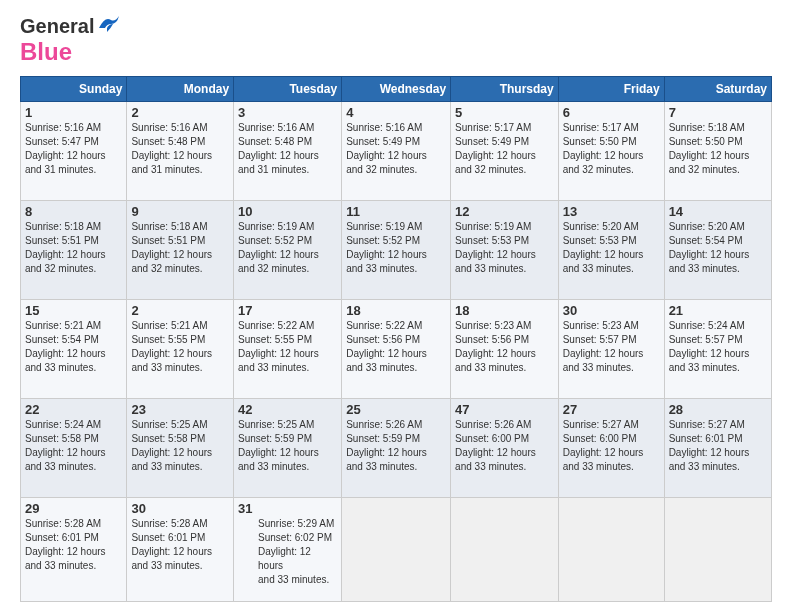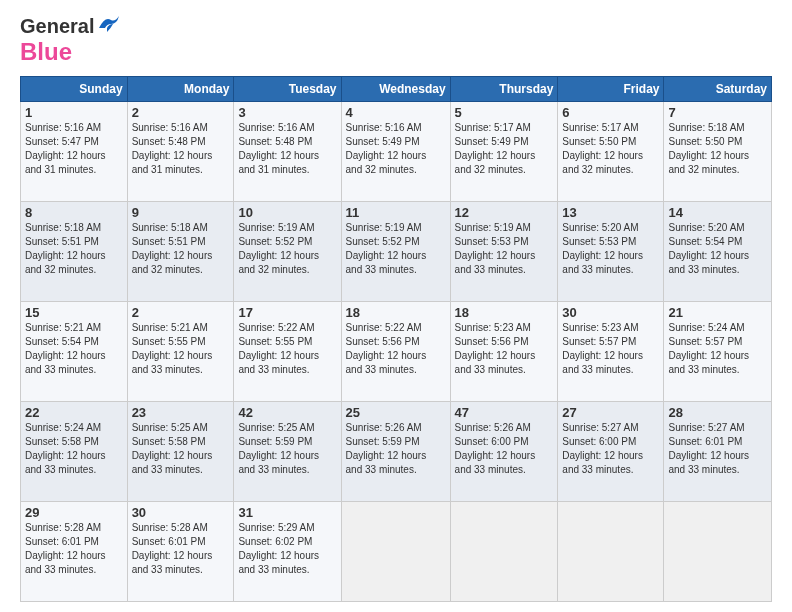--- a/index.html
+++ b/index.html
@@ -358,21 +358,21 @@
             </td>
             <td>
               <span class="day-num">30</span>
               <div class="day-info" style="white-space: pre-line;">Sunrise: 5:28 AM
 Sunset: 6:01 PM
 Daylight: 12 hours
 and 33 minutes.</div>
             </td>
             <td>
               <span class="day-num">31</span>
-              <div class="day-info" style="white-space: pre-line;">Sunrise: 5:29 AM
+              <div class="day-info" style="white-space: pre-line; margin-left: 20px;">Sunrise: 5:29 AM
 Sunset: 6:02 PM
 Daylight: 12 hours
 and 33 minutes.</div>
             </td>
             <td class="empty-cell"></td>
             <td class="empty-cell"></td>
             <td class="empty-cell"></td>
             <td class="empty-cell"></td>
           </tr>
         </tbody>

